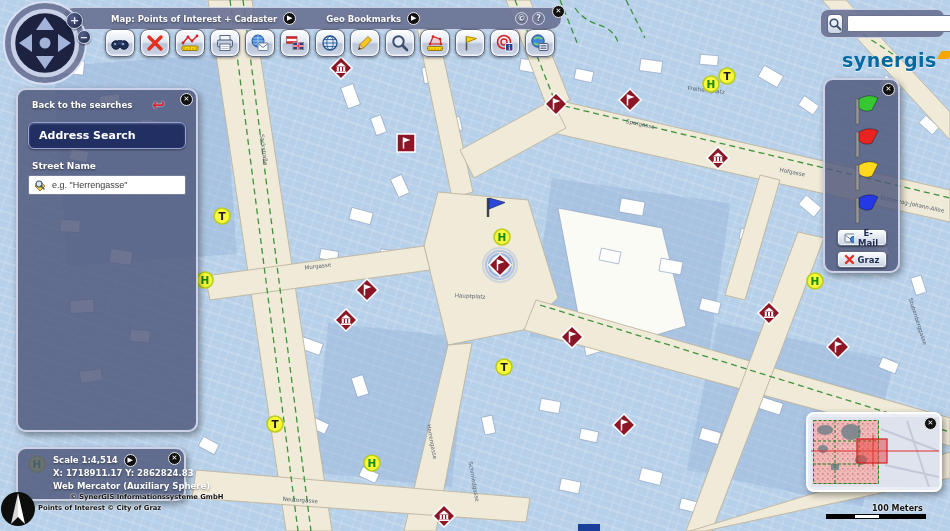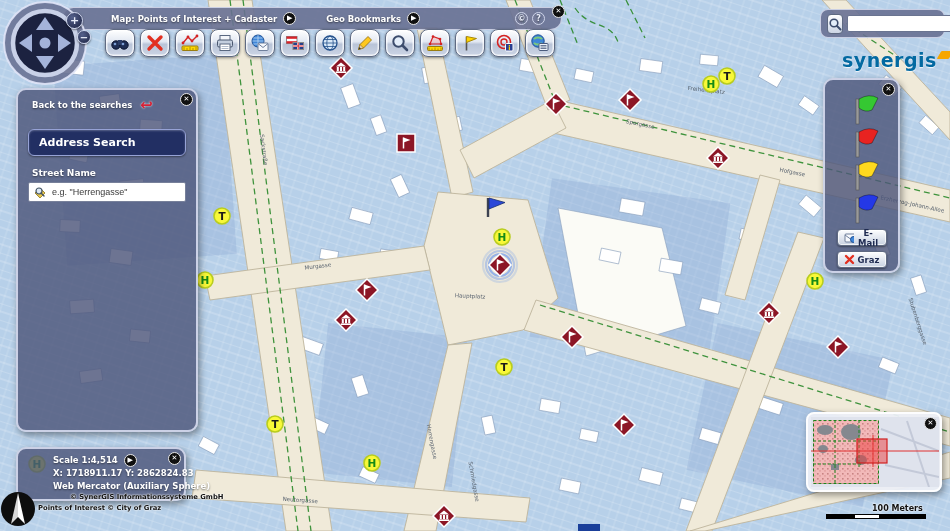--- a/index.html
+++ b/index.html
@@ -51,26 +51,26 @@
            font-size:9px;padding:0 3px;outline:none;background:#fff;}
 
   
   .logo{position:absolute;left:842px;top:49px;display:flex;align-items:flex-start;
         font-size:19px;font-weight:bold;letter-spacing:.5px;color:#0369a1;
         text-shadow:0 1px 1px rgba(255,255,255,.8);}
   .logo .slash{width:12px;height:8px;margin:2px 0 0 2px;transform:skewX(-30deg);border-radius:1px;}
 
   
   .addr-panel{left:16px;top:88px;width:182px;height:344px;padding:8px 10px;color:#fff;}
-  .back-row{display:flex;align-items:center;gap:8px;padding:2px 2px 12px 4px;
+  .back-row{display:flex;align-items:center;gap:20px;padding:2px 2px 12px 4px;
             font-size:8.5px;font-weight:bold;text-shadow:0 1px 2px rgba(0,0,0,.5);cursor:pointer;}
   .back-arrow{color:#d42236;font-size:15px;line-height:.6;text-shadow:0 0 2px #fff;}
   .addr-header{background:#222f63;border:1px solid #96a2d6;border-radius:6px;
                box-shadow:inset 0 1px 2px rgba(255,255,255,.25),0 1px 2px rgba(0,0,0,.4);
-               padding:6px 10px;font-size:11px;font-weight:bold;margin-top:7px;}
+               padding:6px 10px;font-size:11px;font-weight:bold;}
   .field-label{margin:12px 2px 4px 4px;font-size:9px;font-weight:bold;
                text-shadow:0 1px 2px rgba(0,0,0,.5);}
   .input-row{display:flex;align-items:center;gap:3px;background:#fff;border:1px solid #77809a;
              border-radius:2px;height:20px;padding:0 4px;}
   .input-row input{flex:1;border:none;outline:none;font-size:9px;color:#333;background:transparent;}
   .input-row input::placeholder{color:#3c3c3c;opacity:1;}
 
   
   .flags-panel{left:823px;top:78px;width:77px;height:195px;padding:6px 0 0 0;
                display:flex;flex-direction:column;align-items:center;}

